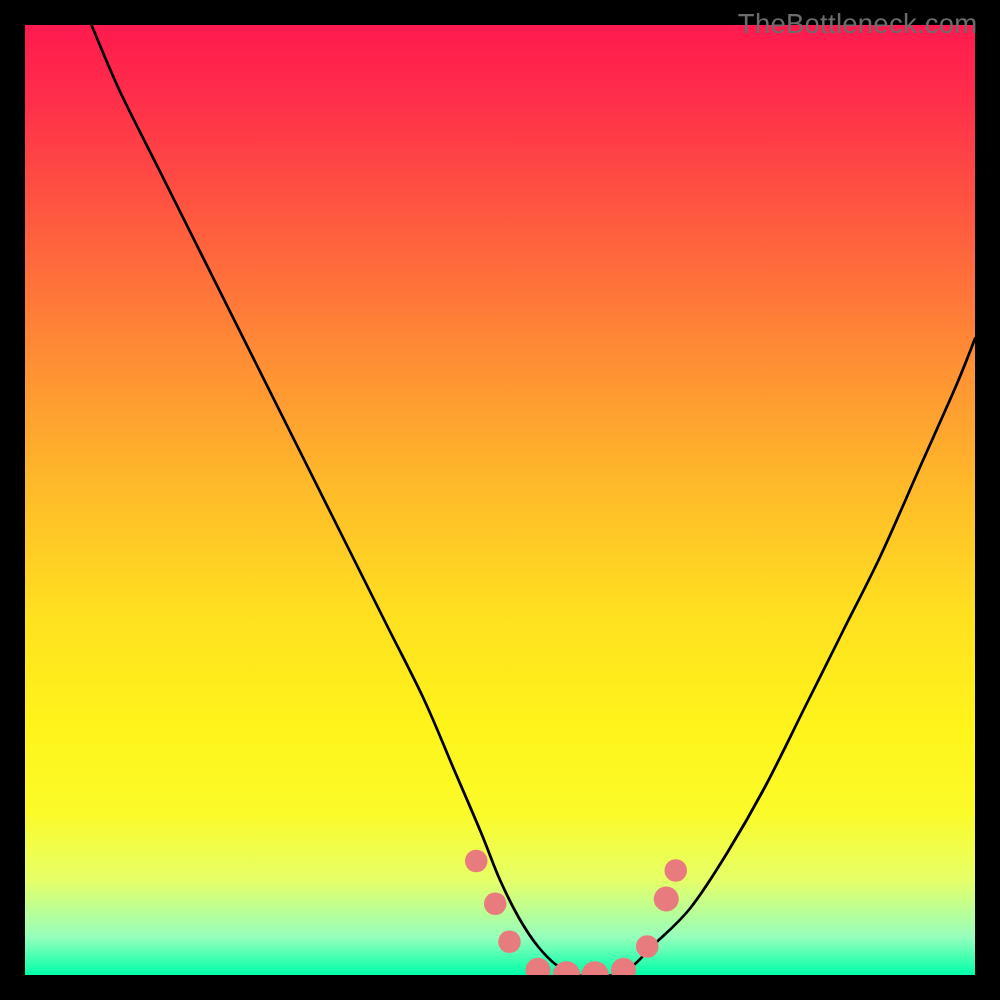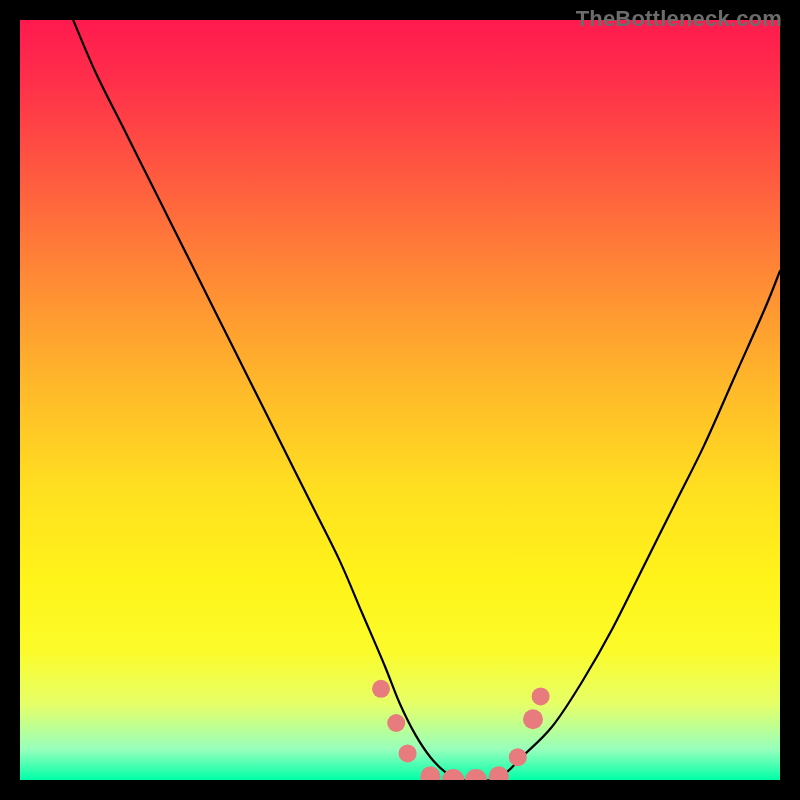--- a/index.html
+++ b/index.html
@@ -54,21 +54,21 @@
     width: 760px;
     height: 760px;
     pointer-events: none;
   }
   .watermark {
     position: absolute;
     top: 6px;
     right: 18px;
     font-family: Arial, Helvetica, sans-serif;
     font-size: 22px;
-    font-weight: 700;
+    font-weight: 400;
     color: #6c6c6c;
     letter-spacing: 0.2px;
     user-select: none;
   }
 </style>
 </head>
 <body>
 
 <div class="frame">
 

